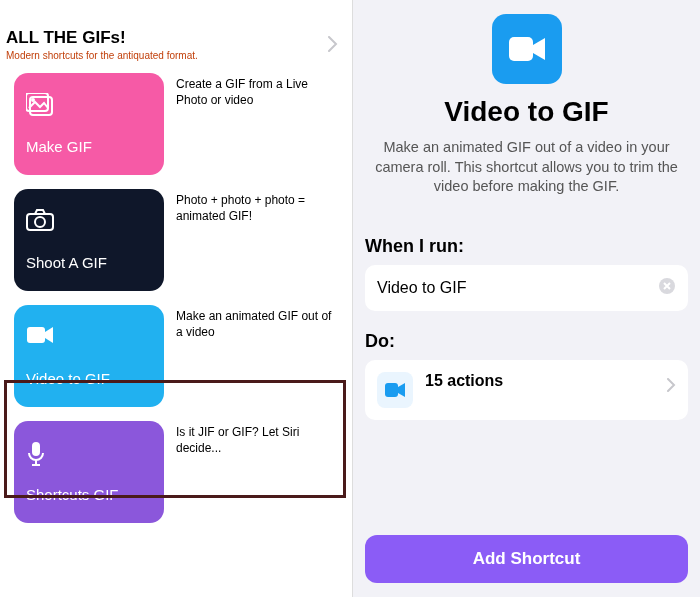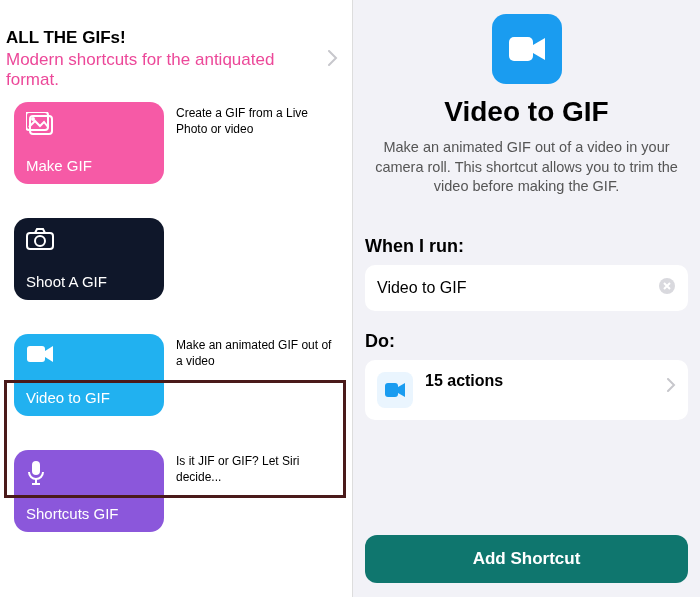--- a/index.html
+++ b/index.html
@@ -27,38 +27,38 @@
     flex-direction: column;
   }
   .header-row {
     display: flex;
     align-items: center;
     justify-content: space-between;
     padding: 18px 14px 6px 6px;
   }
   .header-texts { flex: 1; }
   .header-title { font-size: 17px; font-weight: 600; }
-  .header-sub { font-size: 17px; color: #ec4899; margin-top: 2px; }
+  .header-sub { font-size: 10px; color: #c2410c; margin-top: 2px; }
   .chevron { color: #c7c7cc; font-size: 22px; }
   .section-title {
     font-size: 22px; font-weight: 700;
     padding: 24px 14px 8px 14px;
   }
   .shortcut-row {
     display: flex;
     align-items: flex-start;
     padding: 6px 14px 0 14px;
     gap: 12px;
     min-height: 116px;
   }
   .tile {
     width: 150px;
-    height: 82px;
+    height: 102px;
     border-radius: 14px;
-    padding: 10px 12px;
+    padding: 20px 12px;
     display: flex;
     flex-direction: column;
     justify-content: space-between;
     color: #fff;
     flex-shrink: 0;
   }
   .tile .icon { width: 28px; height: 24px; }
   .tile-label { font-size: 15px; font-weight: 500; }
   .row-desc { font-size: 12px; color: #000; margin-top: 4px; line-height: 1.3; flex: 1; }
   .pink { background: #f65aa6; }
@@ -99,21 +99,21 @@
   }
   .actions-icon {
     width: 36px; height: 36px; border-radius: 8px;
     background: #eaf5fe;
     display:flex; align-items:center; justify-content:center;
     margin-right: 12px;
   }
   .actions-text { font-size: 16px; font-weight: 700; }
   .add-btn {
     margin-top: auto;
-    background: #0f766e;
+    background: #8b5cf6;
     color: #fff;
     border-radius: 12px;
     text-align: center;
     padding: 14px;
     font-size: 17px;
     font-weight: 600;
   }
   
   .cutoff { height: 90px; overflow: hidden; }
 </style>
@@ -154,20 +154,21 @@
     <div class="tile pink2">
       <span class="icon">
         <svg width="28" height="22" viewBox="0 0 28 22">
             <rect x="1" y="5" width="26" height="16" rx="3" fill="none" stroke="#fff" stroke-width="2"></rect>
             <path d="M9 5 L11 1 L17 1 L19 5" fill="none" stroke="#fff" stroke-width="2"></path>
             <circle cx="14" cy="13" r="5" fill="none" stroke="#fff" stroke-width="2"></circle>
           </svg>
       </span>
       <div class="tile-label">Shoot A GIF</div>
     </div>
+    <div class="row-desc">Photo + photo + photo = animated GIF!</div>
   </div>
 
   <div class="shortcut-row" style="position:relative;">
     <div class="tile blue">
       <span class="icon">
         <svg width="28" height="20" viewBox="0 0 28 20">
             <rect x="1" y="2" width="18" height="16" rx="3" fill="#fff"></rect>
             <path d="M19 7 L27 2 L27 18 L19 13 Z" fill="#fff"></path>
           </svg>
       </span>

